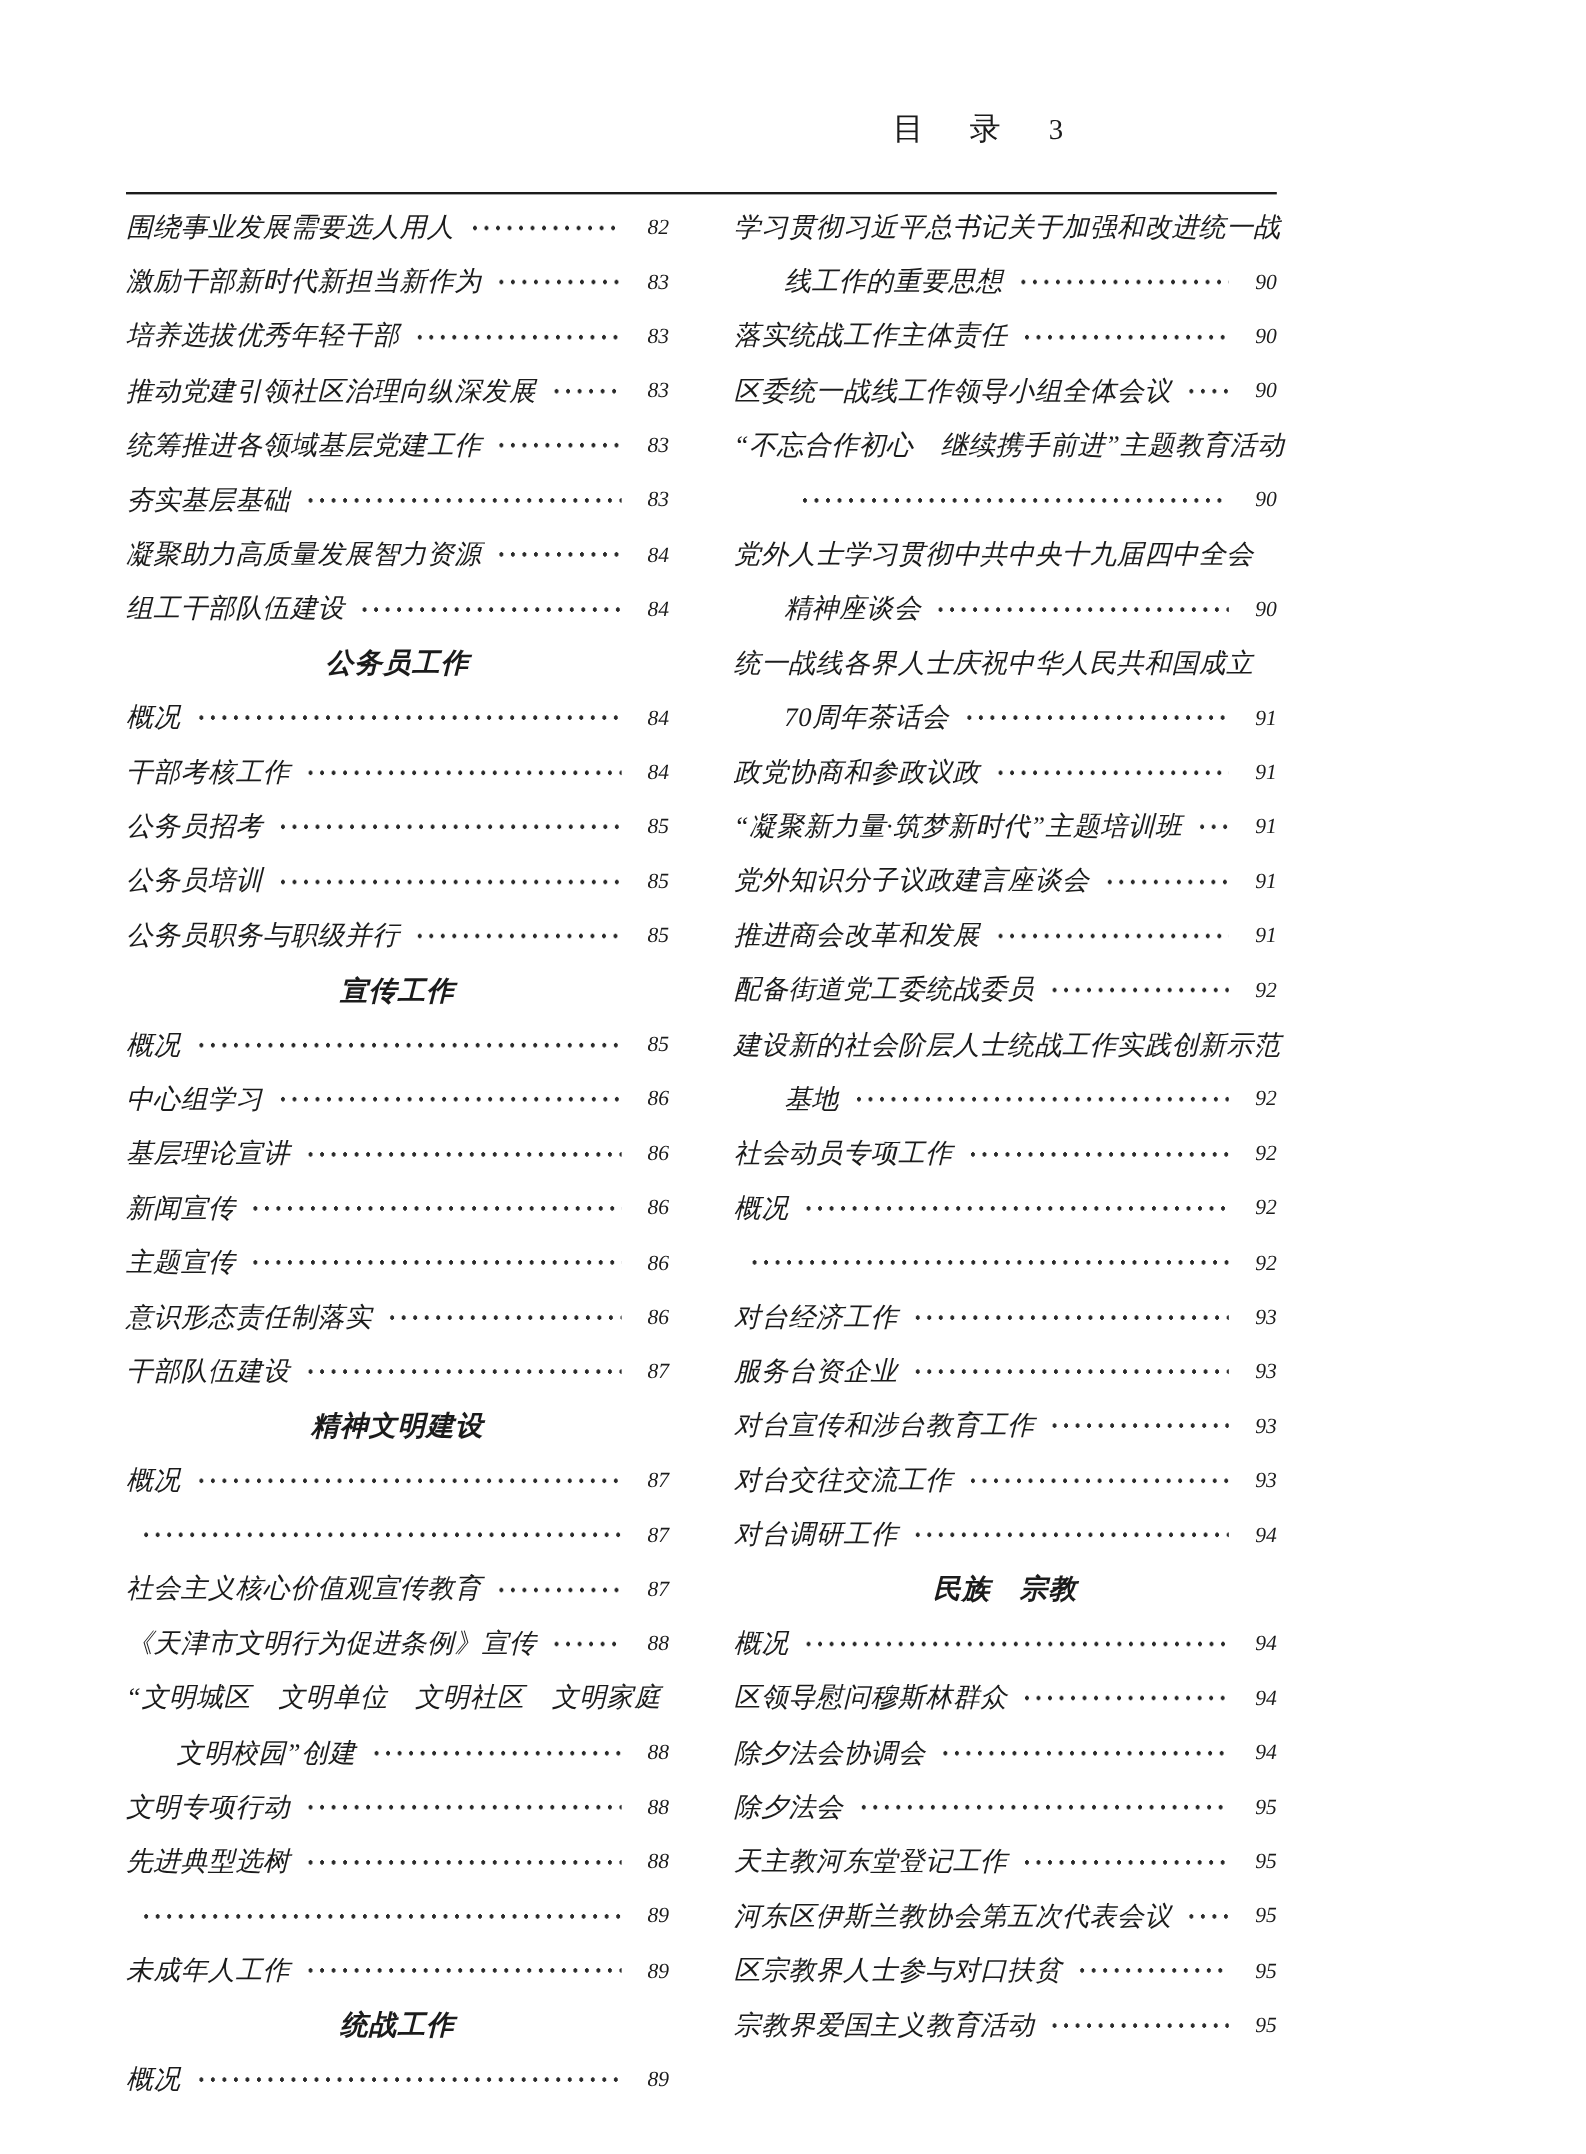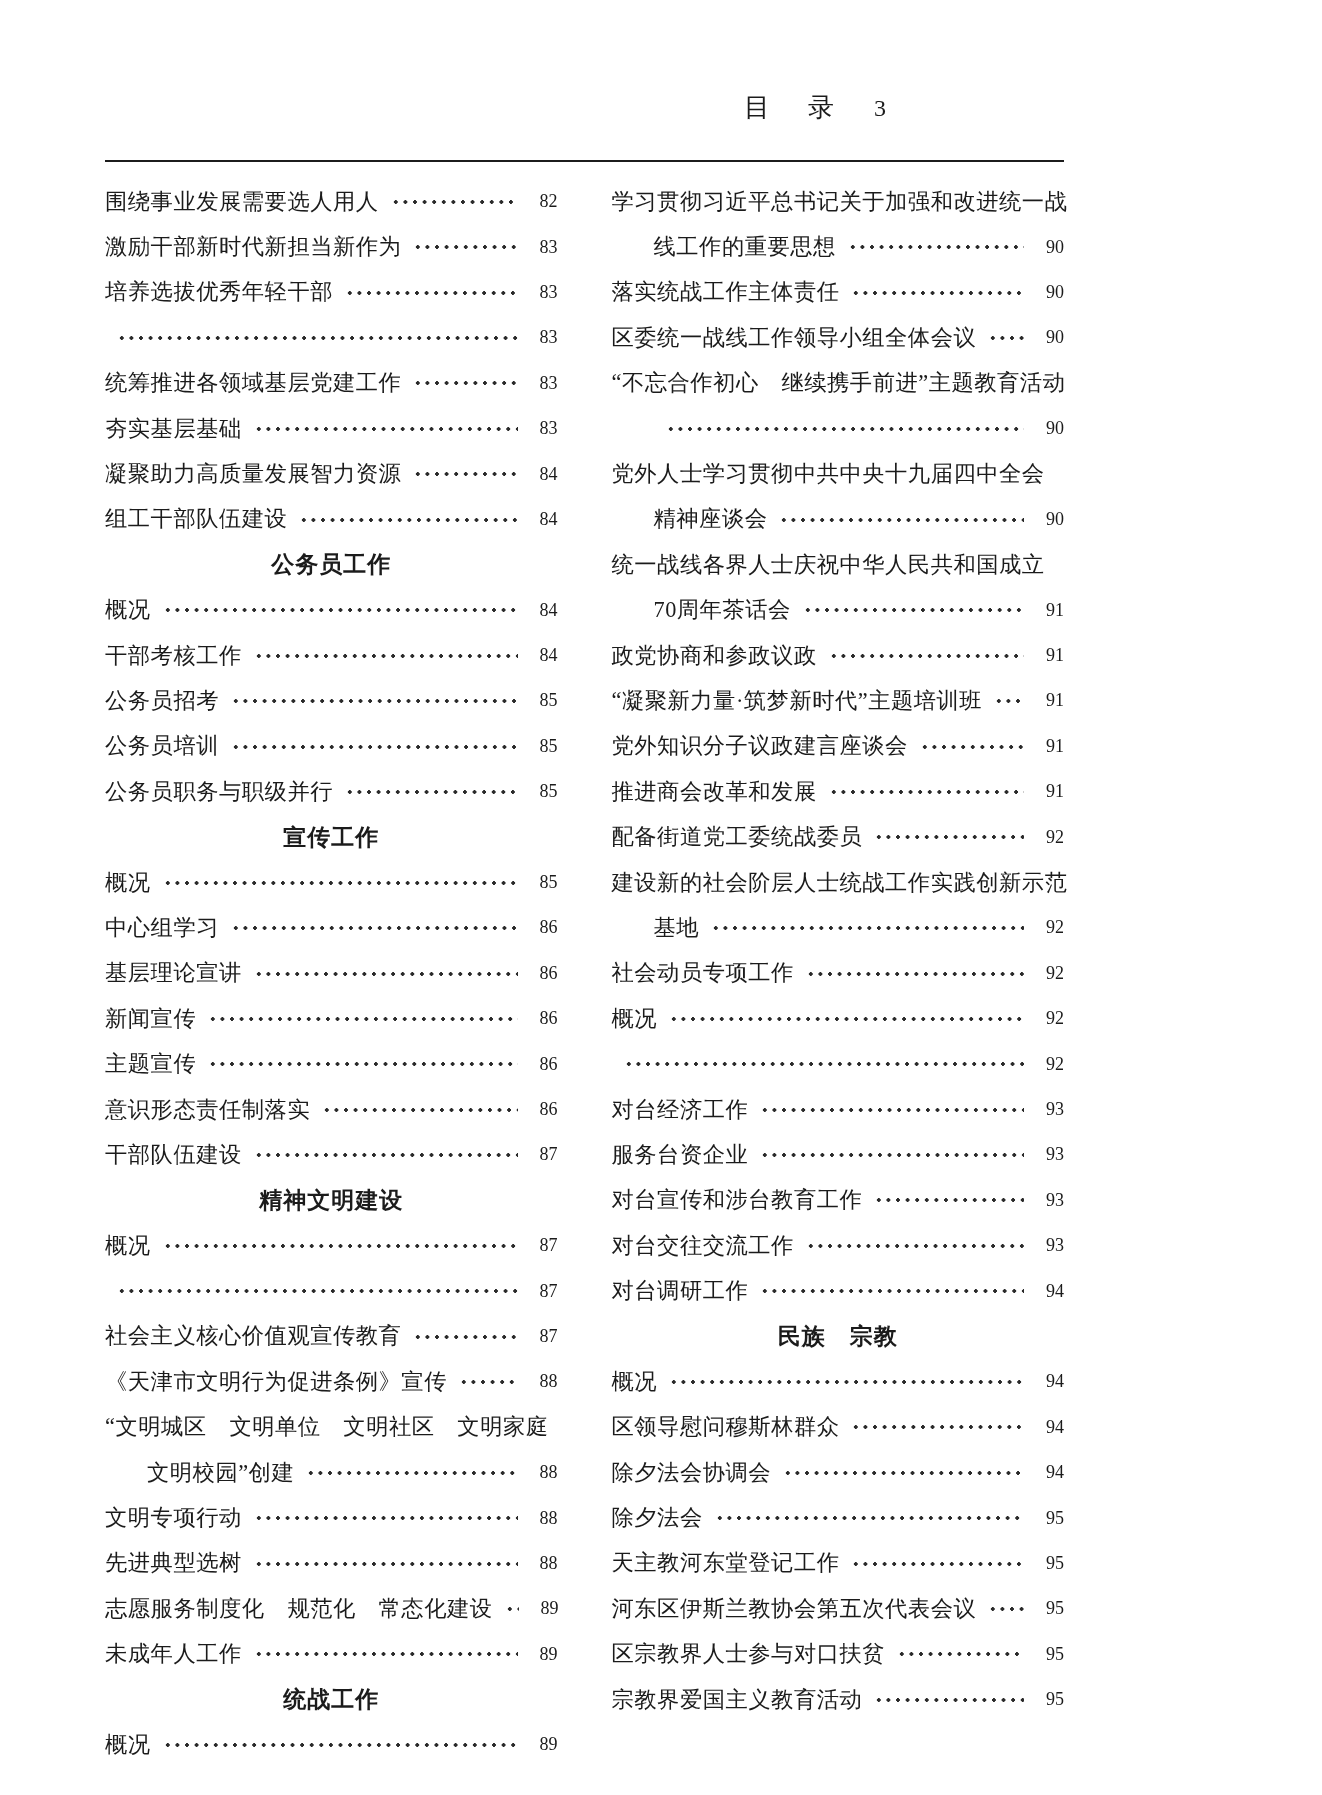--- a/index.html
+++ b/index.html
@@ -36,21 +36,22 @@
   }
   .head-pagenum {
     font-size: 24px;
     margin-left: 34px;
     font-family: "Liberation Serif", serif;
   }
   
   .columns {
     display: flex;
     gap: 54px;
-    padding-top: 17px;
+    padding-top: 5px;
+    font-style: italic;
   }
   .col {
     flex: 1 1 0;
     min-width: 0;
   }
   .row {
     display: flex;
     align-items: center;
     height: 45.4px;
   }
@@ -109,20 +110,21 @@
           <span class="title">激励干部新时代新担当新作为</span>
           <span class="dots"></span>
           <span class="pnum">83</span>
         </div>
         <div class="row">
           <span class="title">培养选拔优秀年轻干部</span>
           <span class="dots"></span>
           <span class="pnum">83</span>
         </div>
         <div class="row">
+          <span class="title">推动党建引领社区治理向纵深发展</span>
           <span class="dots"></span>
           <span class="pnum">83</span>
         </div>
         <div class="row">
           <span class="title">统筹推进各领域基层党建工作</span>
           <span class="dots"></span>
           <span class="pnum">83</span>
         </div>
         <div class="row">
           <span class="title">夯实基层基础</span>
@@ -239,21 +241,20 @@
           <span class="title">文明专项行动</span>
           <span class="dots"></span>
           <span class="pnum">88</span>
         </div>
         <div class="row">
           <span class="title">先进典型选树</span>
           <span class="dots"></span>
           <span class="pnum">88</span>
         </div>
         <div class="row">
-          <span class="title">志愿服务制度化　规范化　常态化建设</span>
           <span class="dots"></span>
           <span class="pnum">89</span>
         </div>
         <div class="row">
           <span class="title">未成年人工作</span>
           <span class="dots"></span>
           <span class="pnum">89</span>
         </div>
         <div class="row section-row">
           <span class="section-label">统战工作</span>

